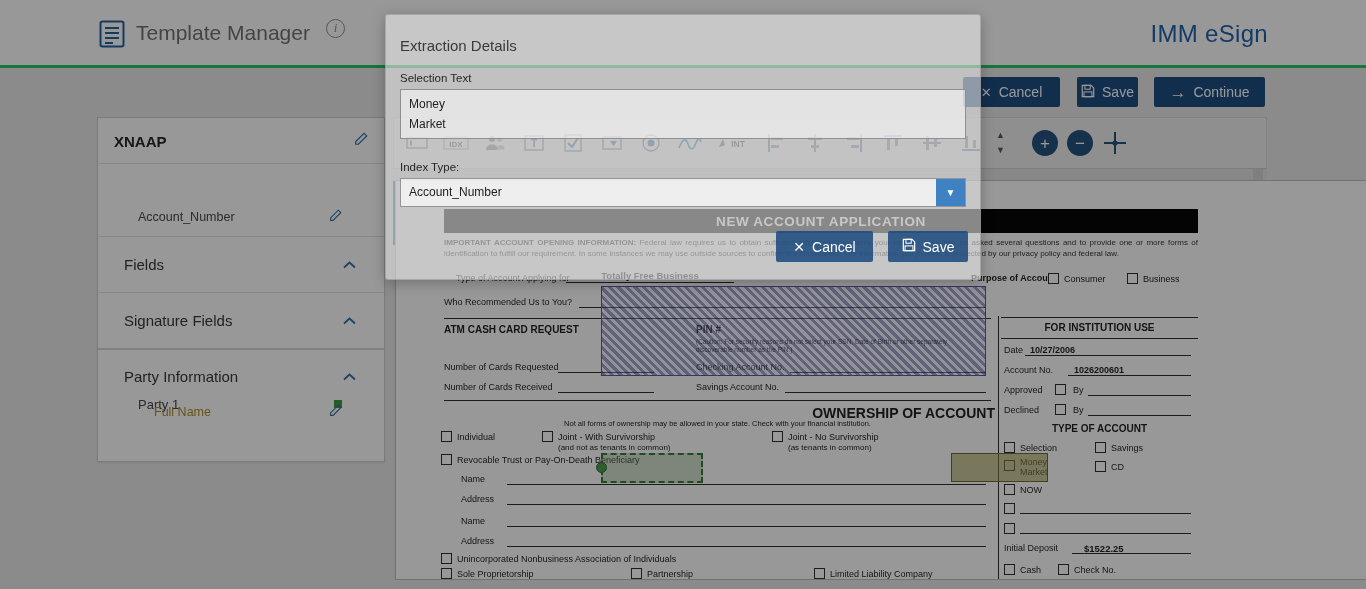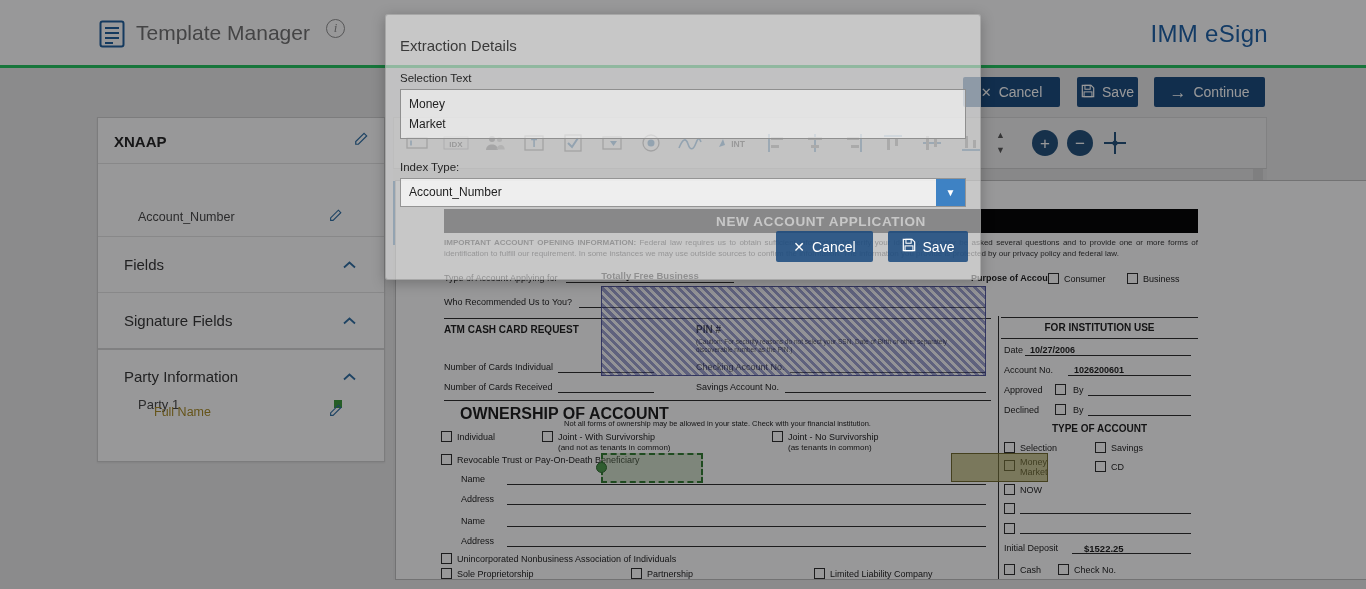--- a/index.html
+++ b/index.html
@@ -287,37 +287,37 @@
     <div class="vtrack">
         <div class="vthumb"></div>
       </div>
 
     <div class="page">
       <div class="titlebar">NEW ACCOUNT APPLICATION</div>
       <div class="infopara">
         <span class="fb">IMPORTANT ACCOUNT OPENING INFORMATION:</span><span> Federal law requires us to obtain sufficient information to verify your identity. You may be asked several questions and to provide one or more forms of identification to fulfill our requirement. In some instances we may use outside sources to confirm the information. The information you provide is protected by our privacy policy and federal law.</span>
       </div>
 
-      <span class="fl" style="left:48px;top:92px">Type of Account Applying for</span>
+      <span class="fl" style="left:60px;top:92px">Type of Account Applying for</span>
       <span class="fl fb" style="left:170px;top:89px;width:168px;text-align:center;font-size:9.5px;border-bottom:1px solid #2a2a2a;height:13px">Totally Free Business</span>
       <span class="fl fb" style="left:575px;top:92px">Purpose of Account</span>
       <span class="cbx" style="left:652px;top:92px"></span>
       <span class="fl" style="left:668px;top:93px">Consumer</span>
       <span class="cbx" style="left:731px;top:92px"></span>
       <span class="fl" style="left:747px;top:93px">Business</span>
 
       <span class="fl" style="left:48px;top:116px">Who Recommended Us to You?</span>
       <span class="ul" style="left:183px;top:116px;width:407px"></span>
 
       <span class="hrl" style="left:48px;top:137px;width:547px"></span>
       <span class="fl fb" style="left:48px;top:143px;font-size:10px">ATM CASH CARD REQUEST</span>
       <span class="fl fb" style="left:300px;top:143px;font-size:10px">PIN #</span>
       <div class="fl" style="left:300px;top:157px;width:288px;font-size:6.5px;line-height:8px;white-space:normal">(Caution: For security reasons do not select your SSN, Date of Birth or other separately discoverable number as the PIN.)</div>
 
-      <span class="fl" style="left:48px;top:181px">Number of Cards Individual</span>
+      <span class="fl" style="left:48px;top:181px">Number of Cards Requested</span>
       <span class="ul" style="left:162px;top:181px;width:96px"></span>
       <span class="fl" style="left:300px;top:181px">Checking Account No.</span>
       <span class="ul" style="left:394px;top:181px;width:196px"></span>
       <span class="fl" style="left:48px;top:201px">Number of Cards Received</span>
       <span class="ul" style="left:162px;top:201px;width:96px"></span>
       <span class="fl" style="left:300px;top:201px">Savings Account No.</span>
       <span class="ul" style="left:389px;top:201px;width:201px"></span>
 
       <span class="vrl" style="left:602px;top:135px;height:265px"></span>
       <span class="hrl" style="left:605px;top:136px;width:197px"></span>
@@ -356,21 +356,21 @@
       <span class="ul" style="left:624px;top:342px;width:171px"></span>
       <span class="fl" style="left:608px;top:362px">Initial Deposit</span>
       <span class="ul" style="left:676px;top:362px;width:119px"></span>
       <span class="fl fb" style="left:688px;top:362px;font-size:9.5px">$1522.25</span>
       <span class="cbx" style="left:608px;top:383px"></span>
       <span class="fl" style="left:624px;top:384px">Cash</span>
       <span class="cbx" style="left:662px;top:383px"></span>
       <span class="fl" style="left:678px;top:384px">Check No.</span>
 
       <span class="hrl" style="left:48px;top:219px;width:547px"></span>
-      <span class="fl fb" style="left:64px;top:224px;width:547px;text-align:left;font-size:16px">OWNERSHIP OF ACCOUNT</span>
+      <span class="fl fb" style="left:52px;top:224px;width:547px;text-align:right;font-size:14px">OWNERSHIP OF ACCOUNT</span>
       <span class="fl" style="left:48px;top:238px;width:547px;text-align:center;font-size:7.5px">Not all forms of ownership may be allowed in your state. Check with your financial institution.</span>
       <span class="cbx" style="left:45px;top:250px"></span>
       <span class="fl" style="left:61px;top:251px">Individual</span>
       <span class="cbx" style="left:146px;top:250px"></span>
       <span class="fl" style="left:162px;top:251px">Joint - With Survivorship</span>
       <span class="fl" style="left:162px;top:262px;font-size:8px">(and not as tenants in common)</span>
       <span class="cbx" style="left:376px;top:250px"></span>
       <span class="fl" style="left:392px;top:251px">Joint - No Survivorship</span>
       <span class="fl" style="left:392px;top:262px;font-size:8px">(as tenants in common)</span>
       <span class="cbx" style="left:45px;top:273px"></span>

